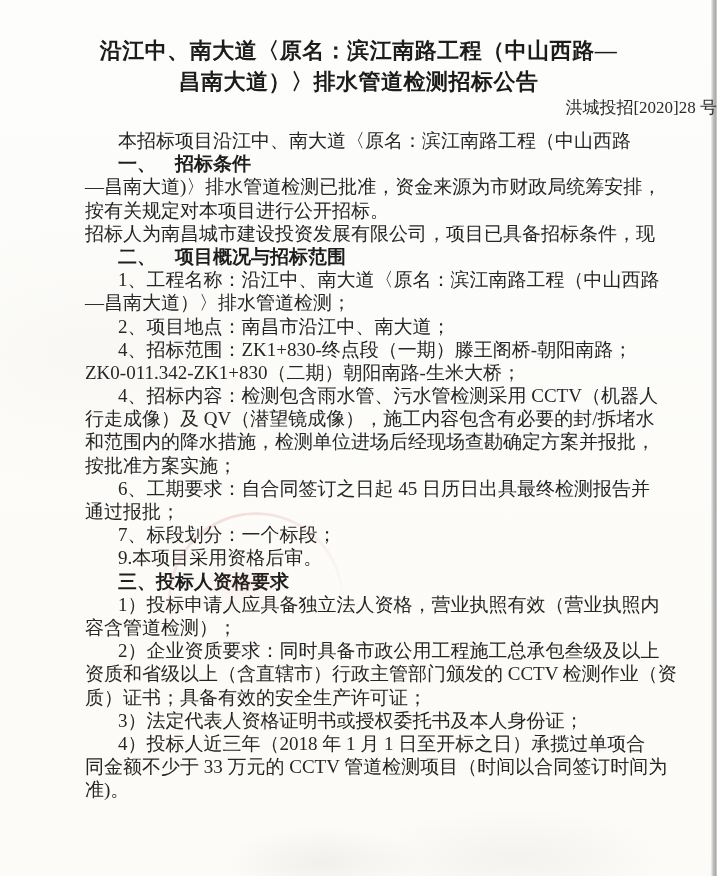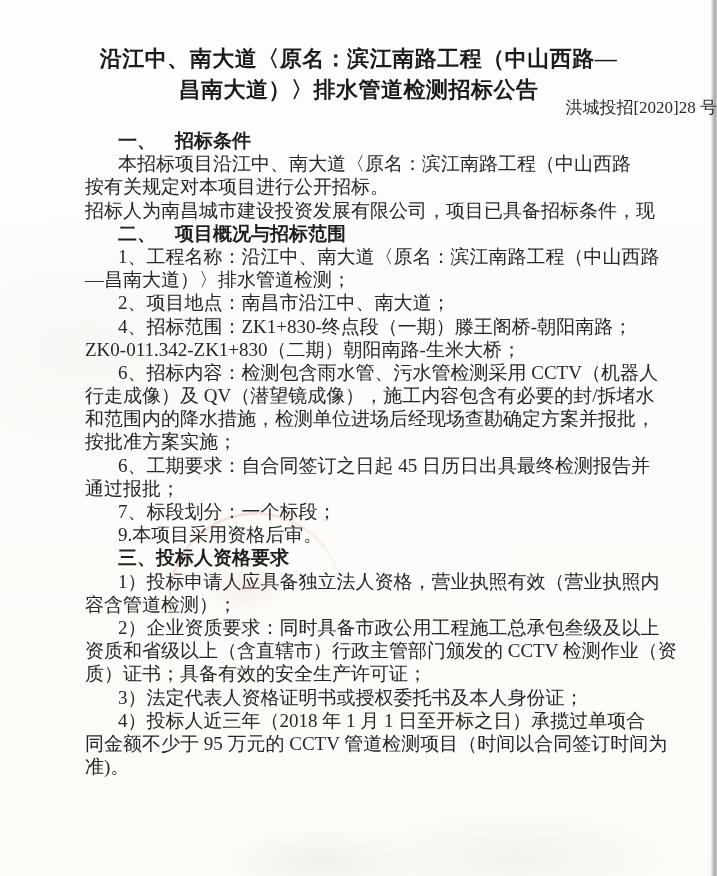--- a/index.html
+++ b/index.html
@@ -15,21 +15,21 @@
       radial-gradient(220px 70px at 72% 858px, rgba(150,140,128,.08), transparent 70%),
       radial-gradient(300px 180px at 12% 40%, rgba(170,160,150,.05), transparent 75%),
       linear-gradient(#fdfdfb,#fcfbf8);
   }
   
   .scan-edge-right{
     position:absolute;right:0;top:0;bottom:0;width:6px;
     background:linear-gradient(to right,#f2f1ee 0%,#b9b9b7 45%,#adadab 75%,#d6d5d3 100%);
   }
   .title{
-    position:absolute;top:27px;left:0;right:0;margin:16px;
+    position:absolute;top:27px;left:0;right:0;margin:8px;
     text-align:center;
     font-size:22px;font-weight:700;line-height:31px;
     color:#1c1c1c;letter-spacing:.5px;
   }
   .docnum{
     position:absolute;top:96px;left:0;right:0;
     text-align:right;
     font-size:17px;line-height:24px;color:#2a2a2a;
   }
   .body{
@@ -62,47 +62,48 @@
 <body>
 
 <div class="page">
   <div class="scan-edge-right"></div>
 
   <h1 class="title"><span>沿江中、南大道〈原名：滨江南路工程（中山西路—</span><br><span>昌南大道）〉排水管道检测招标公告</span></h1>
 
   <div class="docnum">洪城投招[2020]28 号</div>
 
   <div class="body" id="body-lines">
+      <div class="bline i">本招标项目沿江中、南大道〈原名：滨江南路工程（中山西路</div>
       <div class="bline h">一、　招标条件</div>
-      <div class="bline i">本招标项目沿江中、南大道〈原名：滨江南路工程（中山西路</div>
+      <div class="bline f">—昌南大道)〉排水管道检测已批准，资金来源为市财政局统筹安排，</div>
       <div class="bline f">按有关规定对本项目进行公开招标。</div>
       <div class="bline f">招标人为南昌城市建设投资发展有限公司，项目已具备招标条件，现</div>
       <div class="bline h">二、　项目概况与招标范围</div>
       <div class="bline i">1、工程名称：沿江中、南大道〈原名：滨江南路工程（中山西路</div>
       <div class="bline f">—昌南大道）〉排水管道检测；</div>
       <div class="bline i">2、项目地点：南昌市沿江中、南大道；</div>
       <div class="bline i">4、招标范围：ZK1+830-终点段（一期）滕王阁桥-朝阳南路；</div>
       <div class="bline f">ZK0-011.342-ZK1+830（二期）朝阳南路-生米大桥；</div>
-      <div class="bline i">6、招标内容：检测包含雨水管、污水管检测采用 CCTV（机器人</div>
+      <div class="bline i">4、招标内容：检测包含雨水管、污水管检测采用 CCTV（机器人</div>
       <div class="bline f">行走成像）及 QV（潜望镜成像），施工内容包含有必要的封/拆堵水</div>
       <div class="bline f">和范围内的降水措施，检测单位进场后经现场查勘确定方案并报批，</div>
       <div class="bline f">按批准方案实施；</div>
       <div class="bline i">6、工期要求：自合同签订之日起 45 日历日出具最终检测报告并</div>
       <div class="bline f">通过报批；</div>
       <div class="bline i">7、标段划分：一个标段；</div>
       <div class="bline i">9.本项目采用资格后审。</div>
       <div class="bline h">三、投标人资格要求</div>
       <div class="bline i">1）投标申请人应具备独立法人资格，营业执照有效（营业执照内</div>
       <div class="bline f">容含管道检测）；</div>
       <div class="bline i">2）企业资质要求：同时具备市政公用工程施工总承包叁级及以上</div>
       <div class="bline f">资质和省级以上（含直辖市）行政主管部门颁发的 CCTV 检测作业（资</div>
       <div class="bline f">质）证书；具备有效的安全生产许可证；</div>
       <div class="bline i">3）法定代表人资格证明书或授权委托书及本人身份证；</div>
       <div class="bline i">4）投标人近三年（2018 年 1 月 1 日至开标之日）承揽过单项合</div>
-      <div class="bline f">同金额不少于 95 万元的 CCTV 管道检测项目（时间以合同签订时间为</div>
+      <div class="bline f">同金额不少于 33 万元的 CCTV 管道检测项目（时间以合同签订时间为</div>
       <div class="bline f">准)。</div>
     </div>
 
   <div class="stamp">
     <div class="stamp-ring"></div>
     <div class="stamp-inner"></div>
   </div>
 </div>
 
 </body></html>

